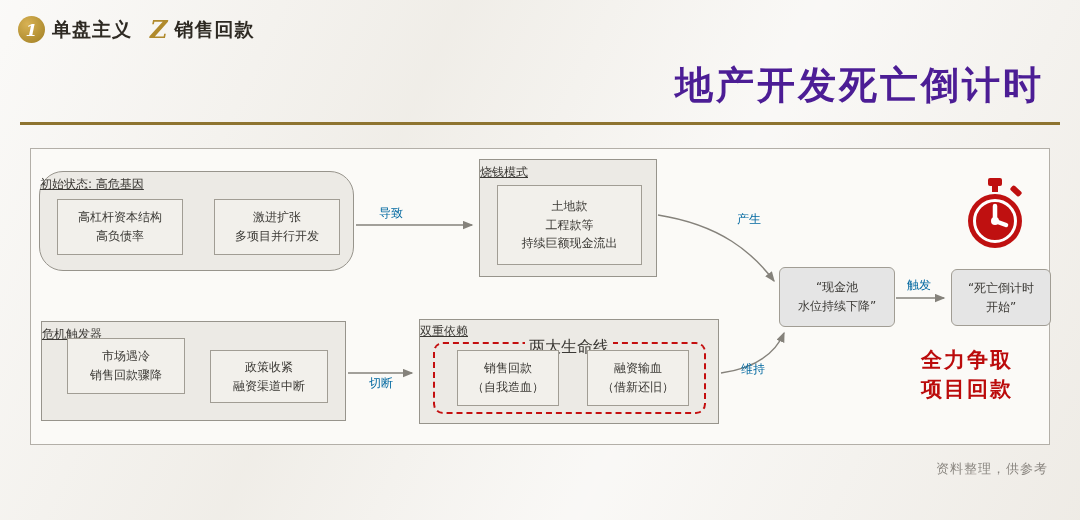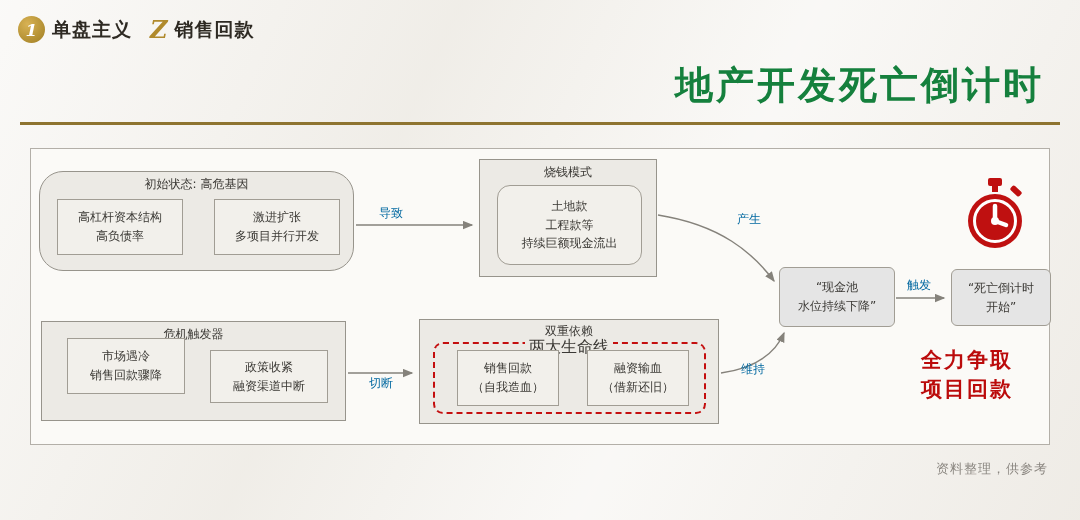--- a/index.html
+++ b/index.html
@@ -13,33 +13,33 @@
   
   .header { position:absolute; top:16px; left:18px; display:flex; align-items:center; gap:18px; }
   .brand { display:flex; align-items:center; gap:7px; }
   .coin { width:27px; height:27px; border-radius:50%; background:radial-gradient(circle at 35% 30%, #d8b254, #a07e22);
           color:#fff; font-family:"DejaVu Serif","Liberation Serif",serif; font-style:italic; font-weight:bold;
           display:flex; align-items:center; justify-content:center; font-size:17px; }
   .zmark { color:#b08a2c; font-family:"DejaVu Serif","Liberation Serif",serif; font-style:italic;
            font-weight:bold; font-size:24px; line-height:1; }
   .brand-text { font-size:19px; font-weight:bold; color:#2e2a23; letter-spacing:1px; }
 
-  .title { position:absolute; top:60px; right:36px; font-size:38px; font-weight:900; color:#15803d;
+  .title { position:absolute; top:60px; right:36px; font-size:38px; font-weight:900; color:#4c1d95;
            letter-spacing:3px; }
 
   .divider { position:absolute; top:122px; left:20px; width:1040px; height:3px; background:#8e7430; }
 
   
   .canvas { position:absolute; left:30px; top:148px; width:1020px; height:297px;
             border:1px solid #b3afa8; background:#fbfaf7; }
   .arrows { position:absolute; left:0; top:0; width:1020px; height:297px; }
 
   .group { position:absolute; background:#eceae5; border:1px solid #97948c; }
-  .group-title { position:absolute; top:4px; left:0; right:0; text-align:center;
-                 font-size:12px; color:#3b3935; }
+  .group-title { position:absolute; top:4px; left:0; right:0; 
+                 font-size:12px; color:#3b3935;text-decoration:underline; }
   .group-subtitle { position:absolute; top:17px; left:0; right:0; text-align:center;
                     font-size:16px; color:#3b3935; z-index:3; }
   .group-subtitle span { background:#eceae5; padding:0 4px; }
   .node { position:absolute; background:#f2f0eb; border:1px solid #a19d94; display:flex;
           align-items:center; justify-content:center; text-align:center; font-size:12px;
           line-height:1.55; color:#3b3935; white-space:pre-line; }
   .node.standalone { background:#e5e5e5;border-radius:6px; }
   .dashed-red { position:absolute; border:2px dashed #c40f0f; border-radius:10px; z-index:2; }
 
   .alabel { position:absolute; font-size:12px; color:#0369a1; width:44px; text-align:center; }
@@ -89,21 +89,21 @@
     <div class="group" style="left:8px; top:22px; width:315px; height:100px;border-radius:24px;">
       <div class="group-title">初始状态: 高危基因</div>
       <div class="node" style="left:17px; top:27px; width:126px; height:56px;">高杠杆资本结构
 高负债率</div>
       <div class="node" style="left:174px; top:27px; width:126px; height:56px;">激进扩张
 多项目并行开发</div>
     </div>
 
     <div class="group" style="left:448px; top:10px; width:178px; height:118px;">
       <div class="group-title">烧钱模式</div>
-      <div class="node" style="left:17px; top:25px; width:145px; height:80px;border-radius:13px;">土地款
+      <div class="node" style="left:17px; top:25px; width:145px; height:80px;">土地款
 工程款等
 持续巨额现金流出</div>
     </div>
 
     <div class="node standalone" style="left:748px; top:118px; width:116px; height:60px;">“现金池
 水位持续下降”</div>
 
     <div class="node standalone" style="left:920px; top:120px; width:100px; height:57px;">“死亡倒计时
 开始”</div>
 

